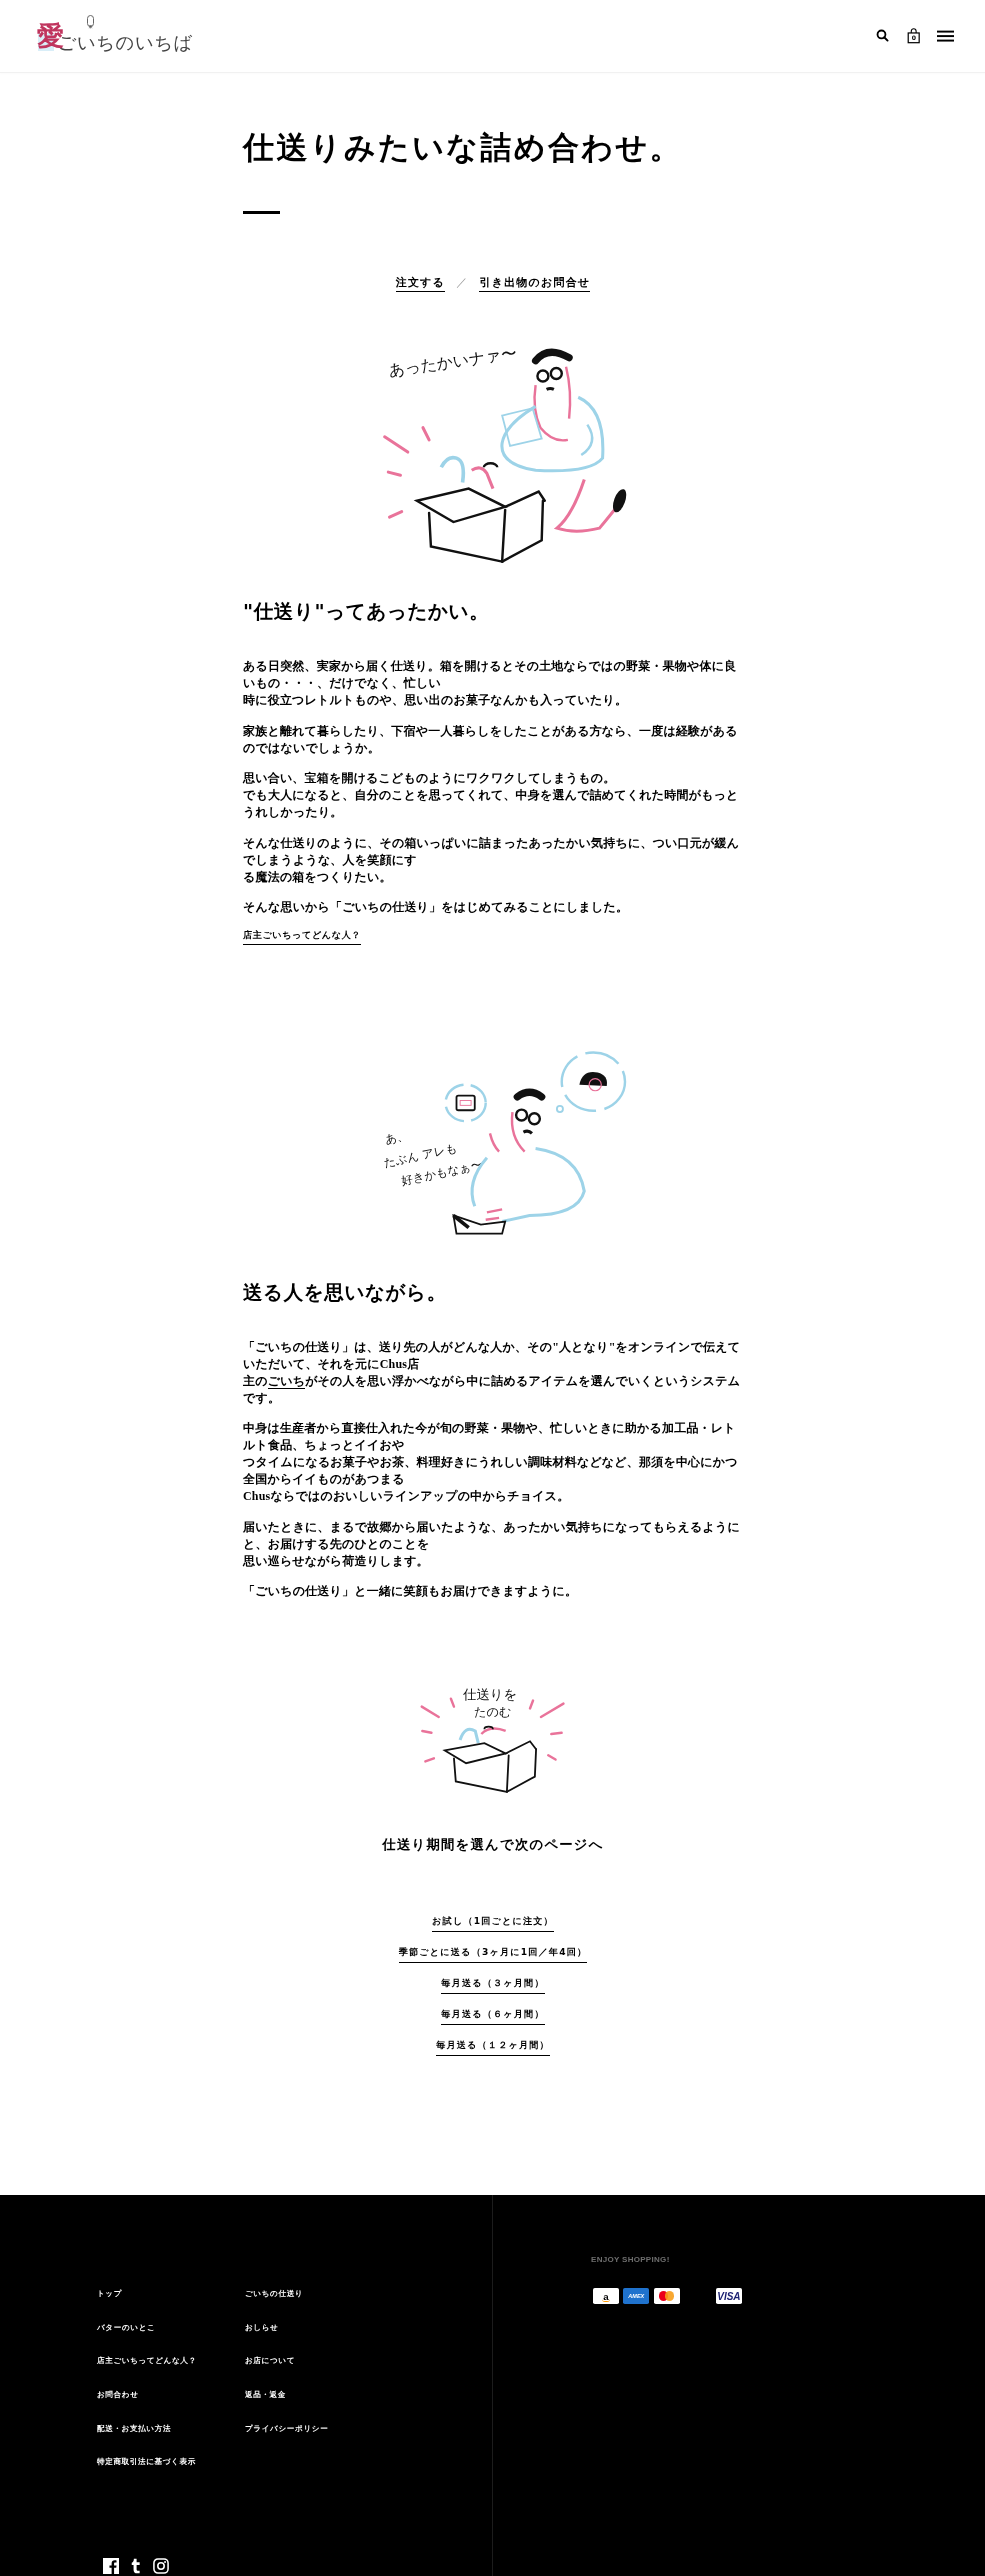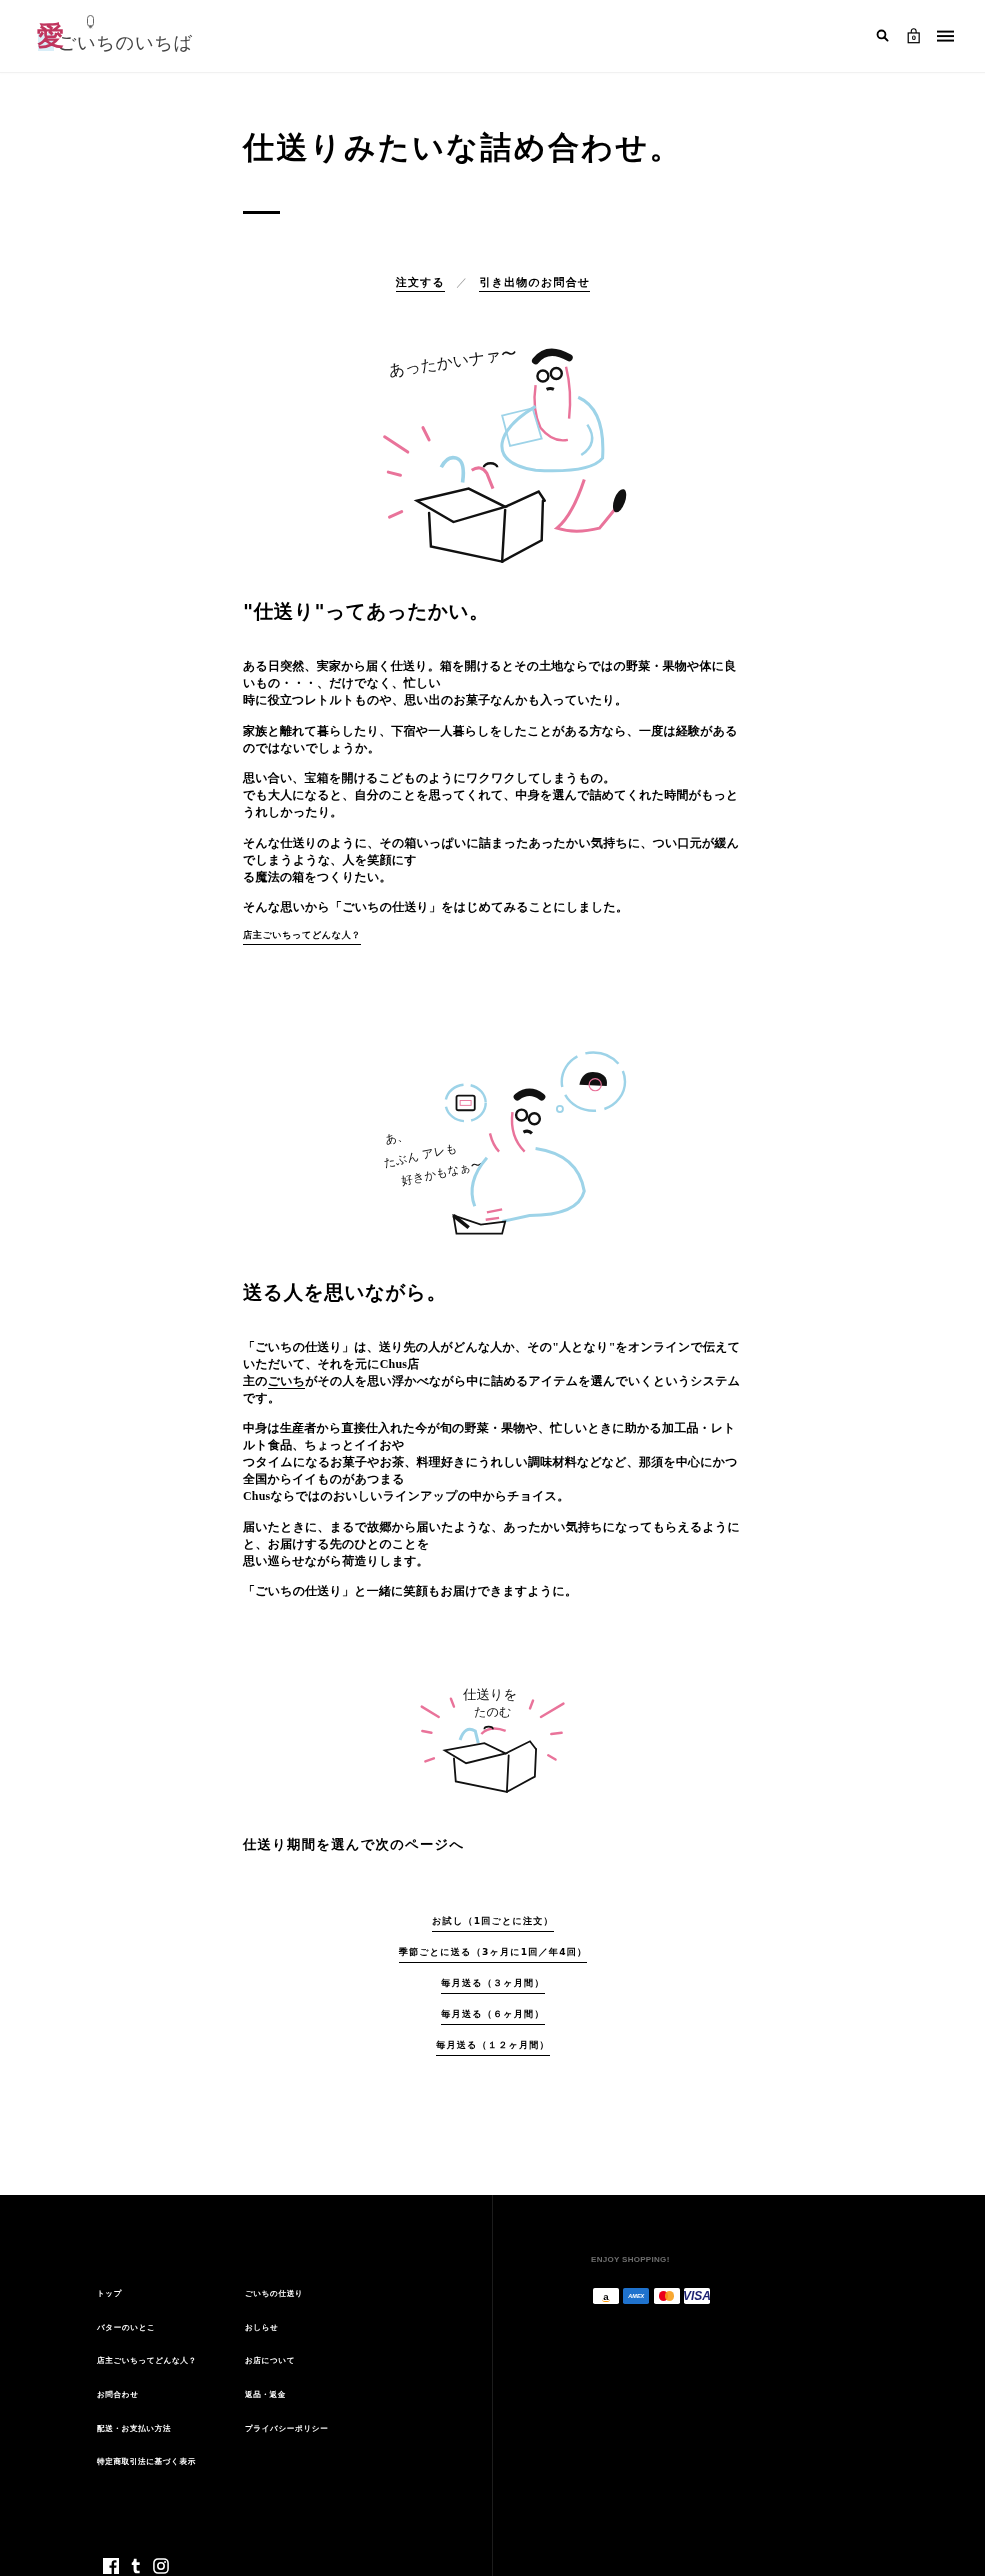--- a/index.html
+++ b/index.html
@@ -27,35 +27,35 @@
   .sub-links a { display: inline-block; border-bottom: 1.8px solid #000; padding-bottom: 1.8px; }
   .sub-links .sep { display: inline-block; color: #999; margin: 0 6.1px; font-weight: normal; }
 
   .illus { display: block; margin: 0 auto; }
   .section-title { font-size: 19.5px; font-weight: bold; letter-spacing: 0.6px; margin-top: 27px; }
   .para { font-size: 12px; font-weight: bold; line-height: 17px; margin-top: 13.4px; letter-spacing: 0.2px; font-family: Liberation Serif, serif; }
   .para-first { margin-top: 33px; }
   .inline-link { border-bottom: 1.8px solid #000; }
   .text-link { display: inline-block; font-size: 9.1px; font-weight: bold; border-bottom: 1.8px solid #000; padding-bottom: 1.2px; margin-top: 13.4px; letter-spacing: 0.6px; }
 
-  .choose-title { text-align: left; font-size: 13.4px; font-weight: bold; letter-spacing: 1.2px; margin-top: 29px; }
+  .choose-title { text-align: center; font-size: 13.4px; font-weight: bold; letter-spacing: 1.2px; margin-top: 29px; }
   .period-list { text-align: center; margin-top: 61px; }
   .period-list a { display: inline-block; font-size: 9.1px; font-weight: bold; letter-spacing: 1.2px; border-bottom: 1.8px solid #000; padding-bottom: 2.4px; }
   .period-item { height: 31px; }
 
   
   .footer { background: #000; color: #fff; margin-top: 125px; height: 547px; position: relative; }
   .footer-divider { position: absolute; left: 492px; top: 0; width: 0.6px; height: 100%; background: #1c1c1c; }
   .footer-nav { position: absolute; left: 97px; top: 93px; display: grid; grid-template-columns: 148px 148px; row-gap: 8px; }
   .footer-nav a { display: block; font-size: 7.6px; font-weight: bold; height: 25.6px; line-height: 12.2px; letter-spacing: 0.6px; }
   .enjoy { position: absolute; left: 591px; top: 60px; font-size: 8px; font-weight: bold; color: #6e6e6e; letter-spacing: 0.3px; font-family: "Liberation Sans", sans-serif; }
   .pay-icons { position: absolute; left: 593px; top: 93px; display: flex; gap: 4.3px; }
   .pay { width: 26px; height: 16px; border-radius: 1.8px; background: #fff; display: flex; align-items: center; justify-content: center; font-family: "Liberation Sans", sans-serif; font-weight: bold; }
   .pay.amex { background: #1f72cd; color: #fff; font-size: 5.5px; font-style: italic; }
-  .pay.visa { color: #1a1f71; font-size: 12px; font-style: italic; }
+  .pay.visa { color: #1a1f71; font-size: 10px; font-style: italic; margin-left: 32px; }
   .pay.amazon { font-size: 9.7px; color: #000; position: relative; }
   .pay.amazon::after { content: ""; position: absolute; left: 8.5px; bottom: 2.4px; width: 8.5px; height: 1.8px; border-bottom: 1.2px solid #f90; border-radius: 0 0 4.9px 4.9px; }
   .mc { position: relative; width: 16px; height: 9.7px; }
   .mc span { position: absolute; top: 0; width: 9.7px; height: 9.7px; border-radius: 50%; }
   .mc .r { left: 0; background: #eb001b; }
   .mc .o { left: 6.1px; background: #f79e1b; opacity: 0.9; }
   .social-row { position: absolute; left: 103px; top: 363px; display: flex; gap: 9.1px; align-items: center; }
   .social-row .s { width: 16px; height: 16px; display: flex; align-items: center; justify-content: center; cursor: pointer; }
 </style>
 </head>

